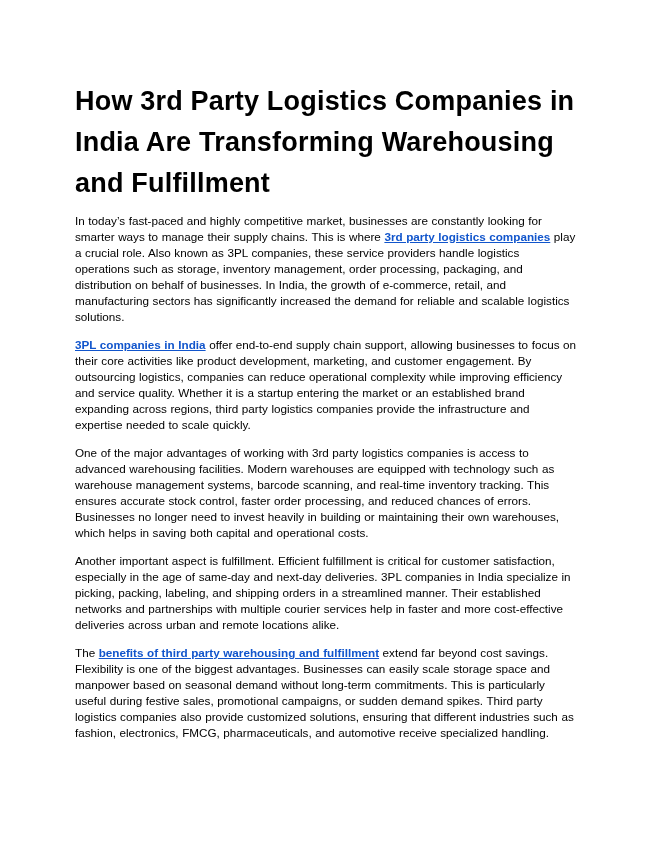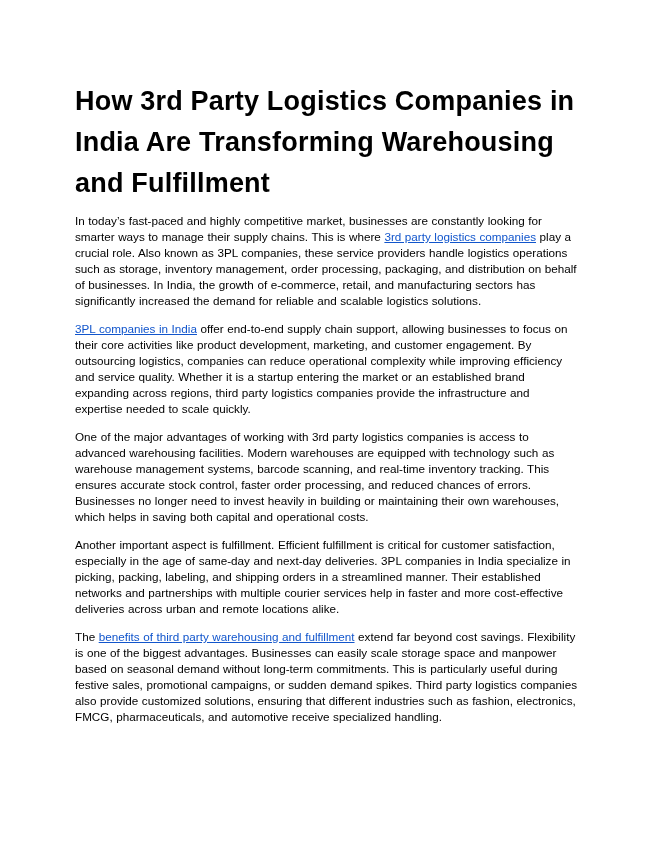--- a/index.html
+++ b/index.html
@@ -34,21 +34,21 @@
   }
   .doc-paragraph {
     margin: 0 0 12px 0;
     font-size: 11.7px;
     line-height: 16px;
     color: var(--text-color, #000000);
     word-spacing: 0.3px;
   }
   .doc-link {
     color: var(--link-color, #1155cc);
-    font-weight: 400;
+    font-weight: 700;
     text-decoration: underline;
     text-align: right;
   }
 </style>
 </head>
 <body>
 
 <div class="doc-page">
   <h1 class="doc-title">How 3rd Party Logistics Companies in India Are Transforming Warehousing and Fulfillment</h1>
   <div class="doc-body" id="doc-body">

